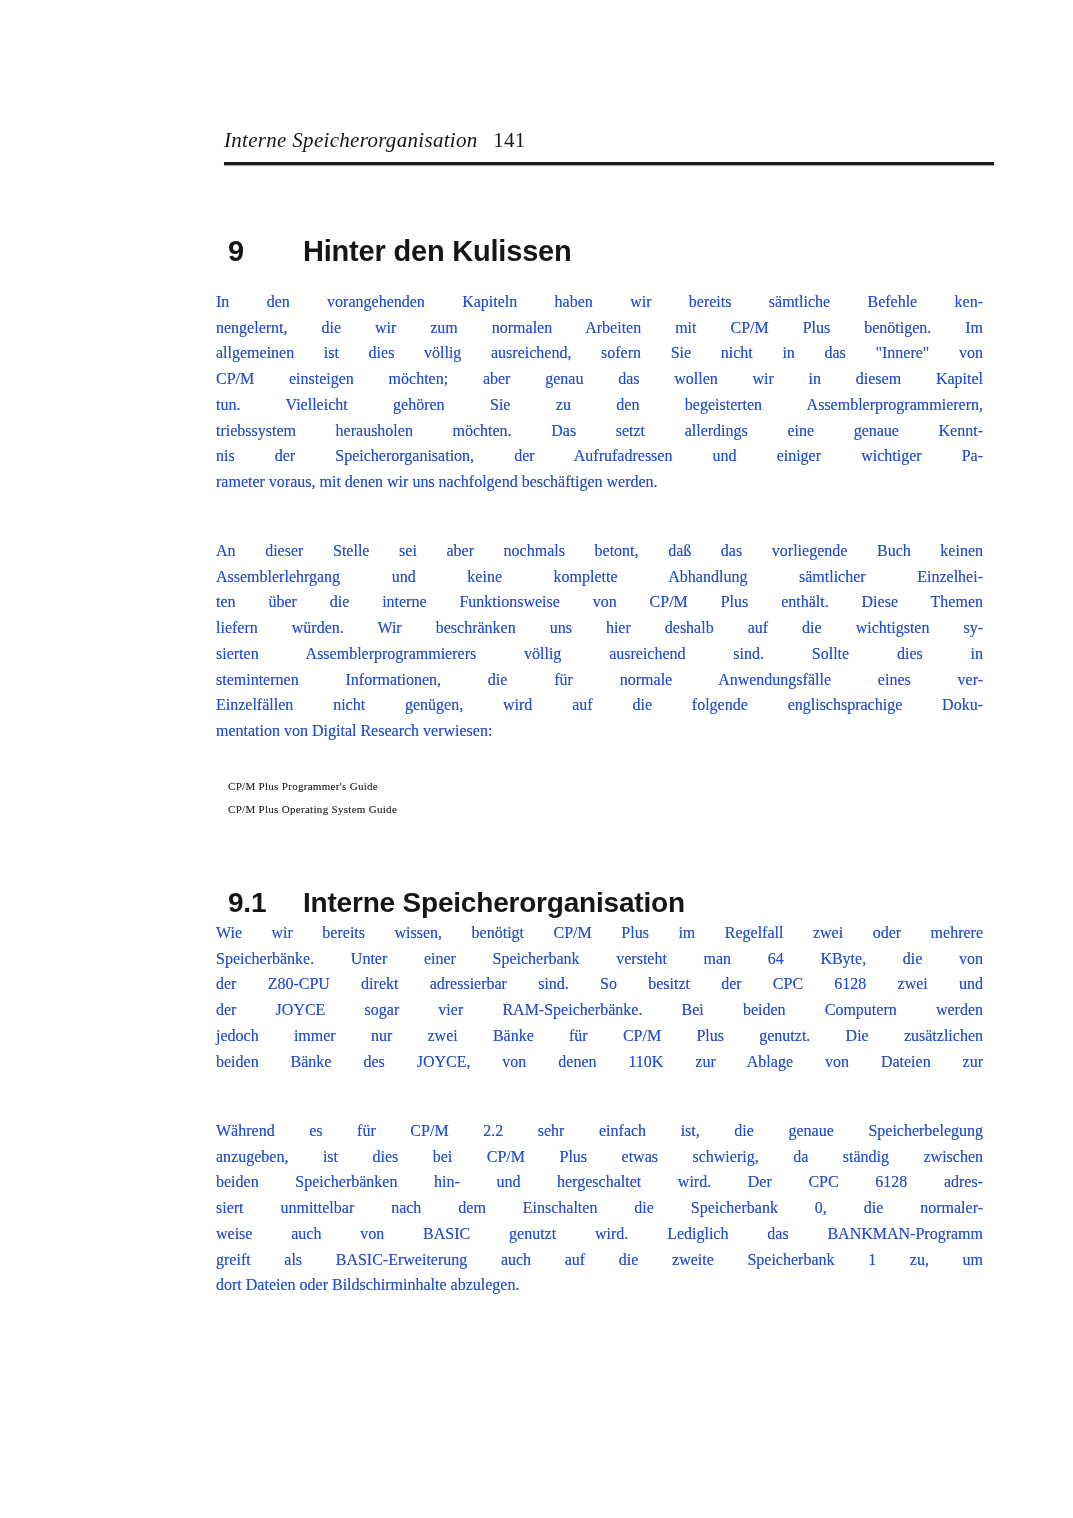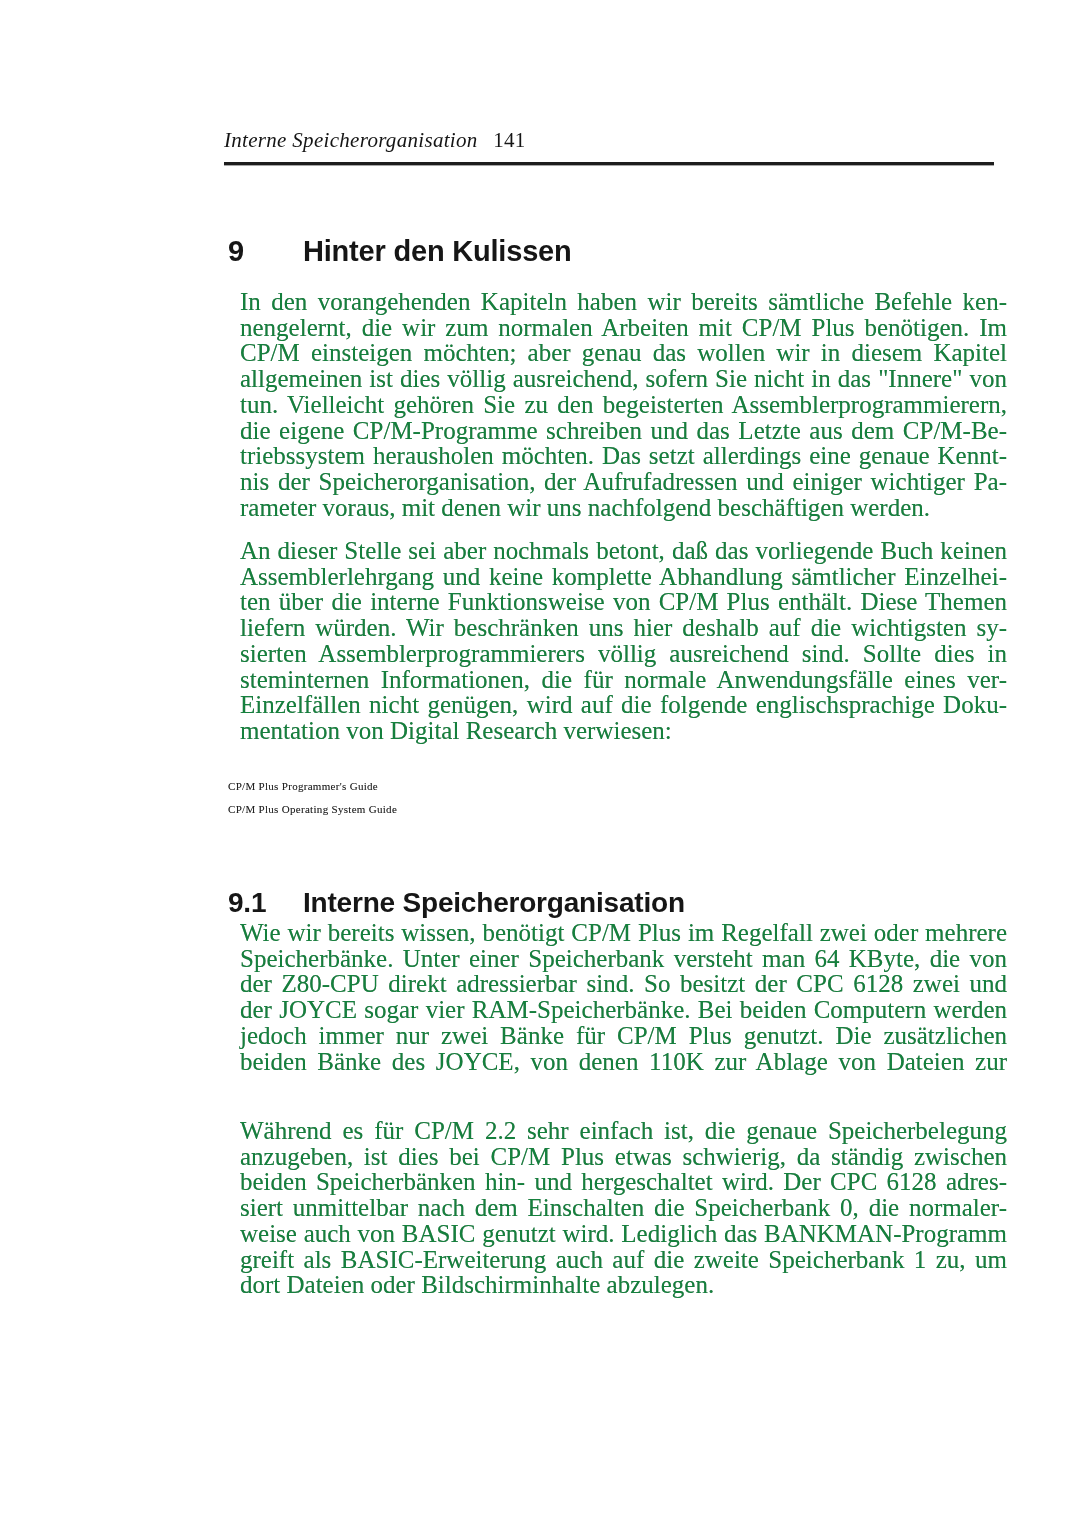--- a/index.html
+++ b/index.html
@@ -66,25 +66,25 @@
     font-size: 29px;
   }
   .section-heading {
     top: 864px;
     font-size: 28px;
     margin-top: 23px;
   }
   
   .body-par {
     position: absolute;
-    left: 240px;
+    left: 216px;
     width: 767px;
-    font-size: 25px;
+    font-size: 16px;
     line-height: 25.7px;
-    color: #15803d;
+    color: #1d4ed8;
     text-shadow: 0 0 0.5px rgba(20,20,20,0.4);
   }
   .par-1 { top: 289px; }
   .par-2 { top: 538px; }
   .par-3 { top: 920px; }
   .par-4 { top: 1118px; }
   .tline {
     text-align: justify;
     text-align-last: justify;
     white-space: normal;
@@ -119,24 +119,23 @@
   <div class="header-rule"></div>
 
   <div class="heading chapter-heading">
     <span class="h-num">9</span>
     <span class="h-title">Hinter den Kulissen</span>
   </div>
 
   <div class="body-par par-1">
       <div class="tline">In den vorangehenden Kapiteln haben wir bereits sämtliche Befehle ken-</div>
       <div class="tline">nengelernt, die wir zum normalen Arbeiten mit CP/M Plus benötigen. Im</div>
+      <div class="tline">allgemeinen ist dies völlig ausreichend, sofern Sie nicht in das "Innere" von</div>
       <div class="tline">CP/M einsteigen möchten; aber genau das wollen wir in diesem Kapitel</div>
-      <div class="tline">allgemeinen ist dies völlig ausreichend, sofern Sie nicht in das "Innere" von</div>
       <div class="tline">tun. Vielleicht gehören Sie zu den begeisterten Assemblerprogrammierern,</div>
-      <div class="tline">die eigene CP/M-Programme schreiben und das Letzte aus dem CP/M-Be-</div>
       <div class="tline">triebssystem herausholen möchten. Das setzt allerdings eine genaue Kennt-</div>
       <div class="tline">nis der Speicherorganisation, der Aufrufadressen und einiger wichtiger Pa-</div>
       <div class="tline tline-last">rameter voraus, mit denen wir uns nachfolgend beschäftigen werden.</div>
     </div>
 
   <div class="body-par par-2">
       <div class="tline">An dieser Stelle sei aber nochmals betont, daß das vorliegende Buch keinen</div>
       <div class="tline">Assemblerlehrgang und keine komplette Abhandlung sämtlicher Einzelhei-</div>
       <div class="tline">ten über die interne Funktionsweise von CP/M Plus enthält. Diese Themen</div>
       <div class="tline">liefern würden. Wir beschränken uns hier deshalb auf die wichtigsten sy-</div>

